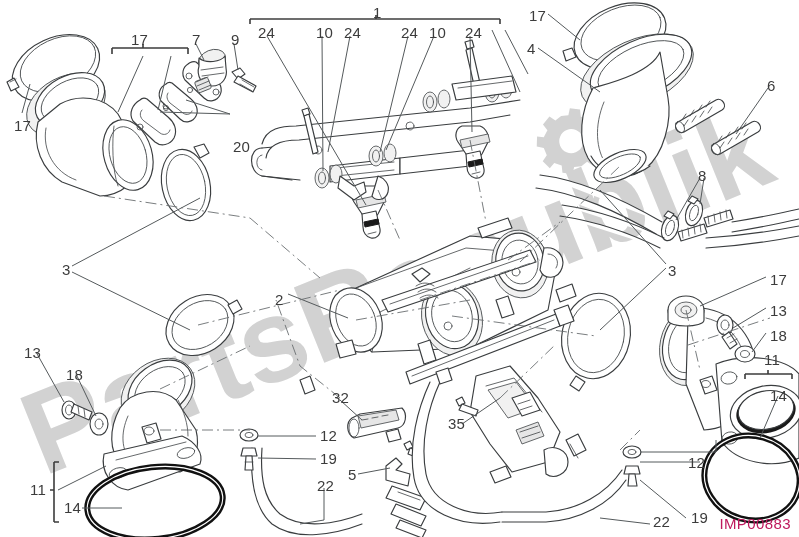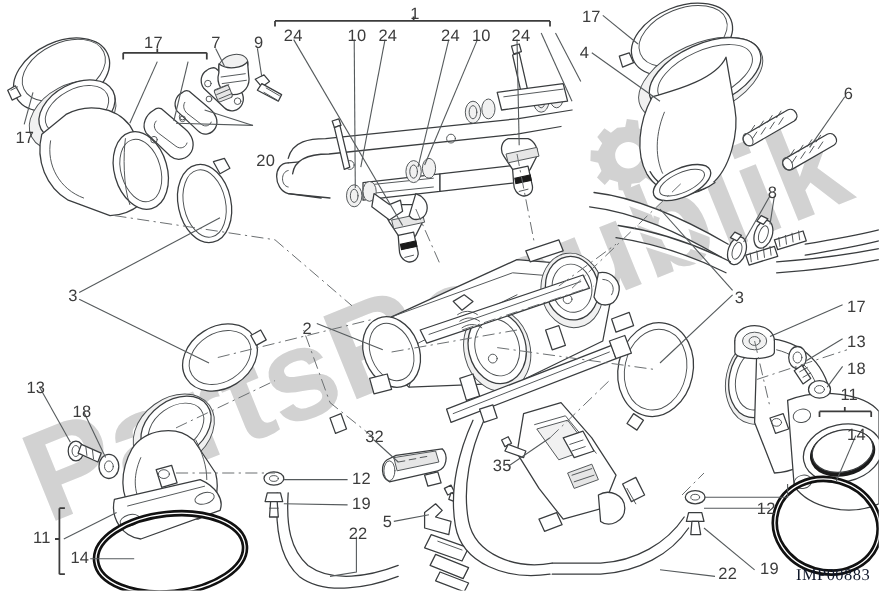--- a/index.html
+++ b/index.html
@@ -28,23 +28,23 @@
     font-size: 15px;
     color: #3c3c3c;
     line-height: 1;
     white-space: nowrap;
     letter-spacing: 0.2px;
   }
   .partcode {
     position: absolute;
     right: 8px;
     bottom: 5px;
-    font-family: Liberation Serif, serif;
+    font-family: Liberation Sans, sans-serif;
     font-size: 15px;
-    color: #0f172a;
+    color: #be185d;
     letter-spacing: 0.4px;
   }
   svg { display: block; }
   .ln { stroke: #555a5c; stroke-width: 1; fill: none; }
   .part { stroke: #3a3d3f; stroke-width: 1.15; fill: #ffffff; stroke-linejoin: round; stroke-linecap: round; }
   .partl { stroke: #4a4e50; stroke-width: 0.85; fill: none; stroke-linejoin: round; stroke-linecap: round; }
   .shade { fill: #f1f1f1; stroke: #4a4e50; stroke-width: 0.85; }
   .shade2 { fill: #e6e6e6; stroke: #4a4e50; stroke-width: 0.85; }
   .dark { fill: #1a1a1a; stroke: #1a1a1a; stroke-width: 1; }
   .dash { stroke: #6a6e70; stroke-width: 0.9; fill: none; stroke-dasharray: 11 4 2 4; }

